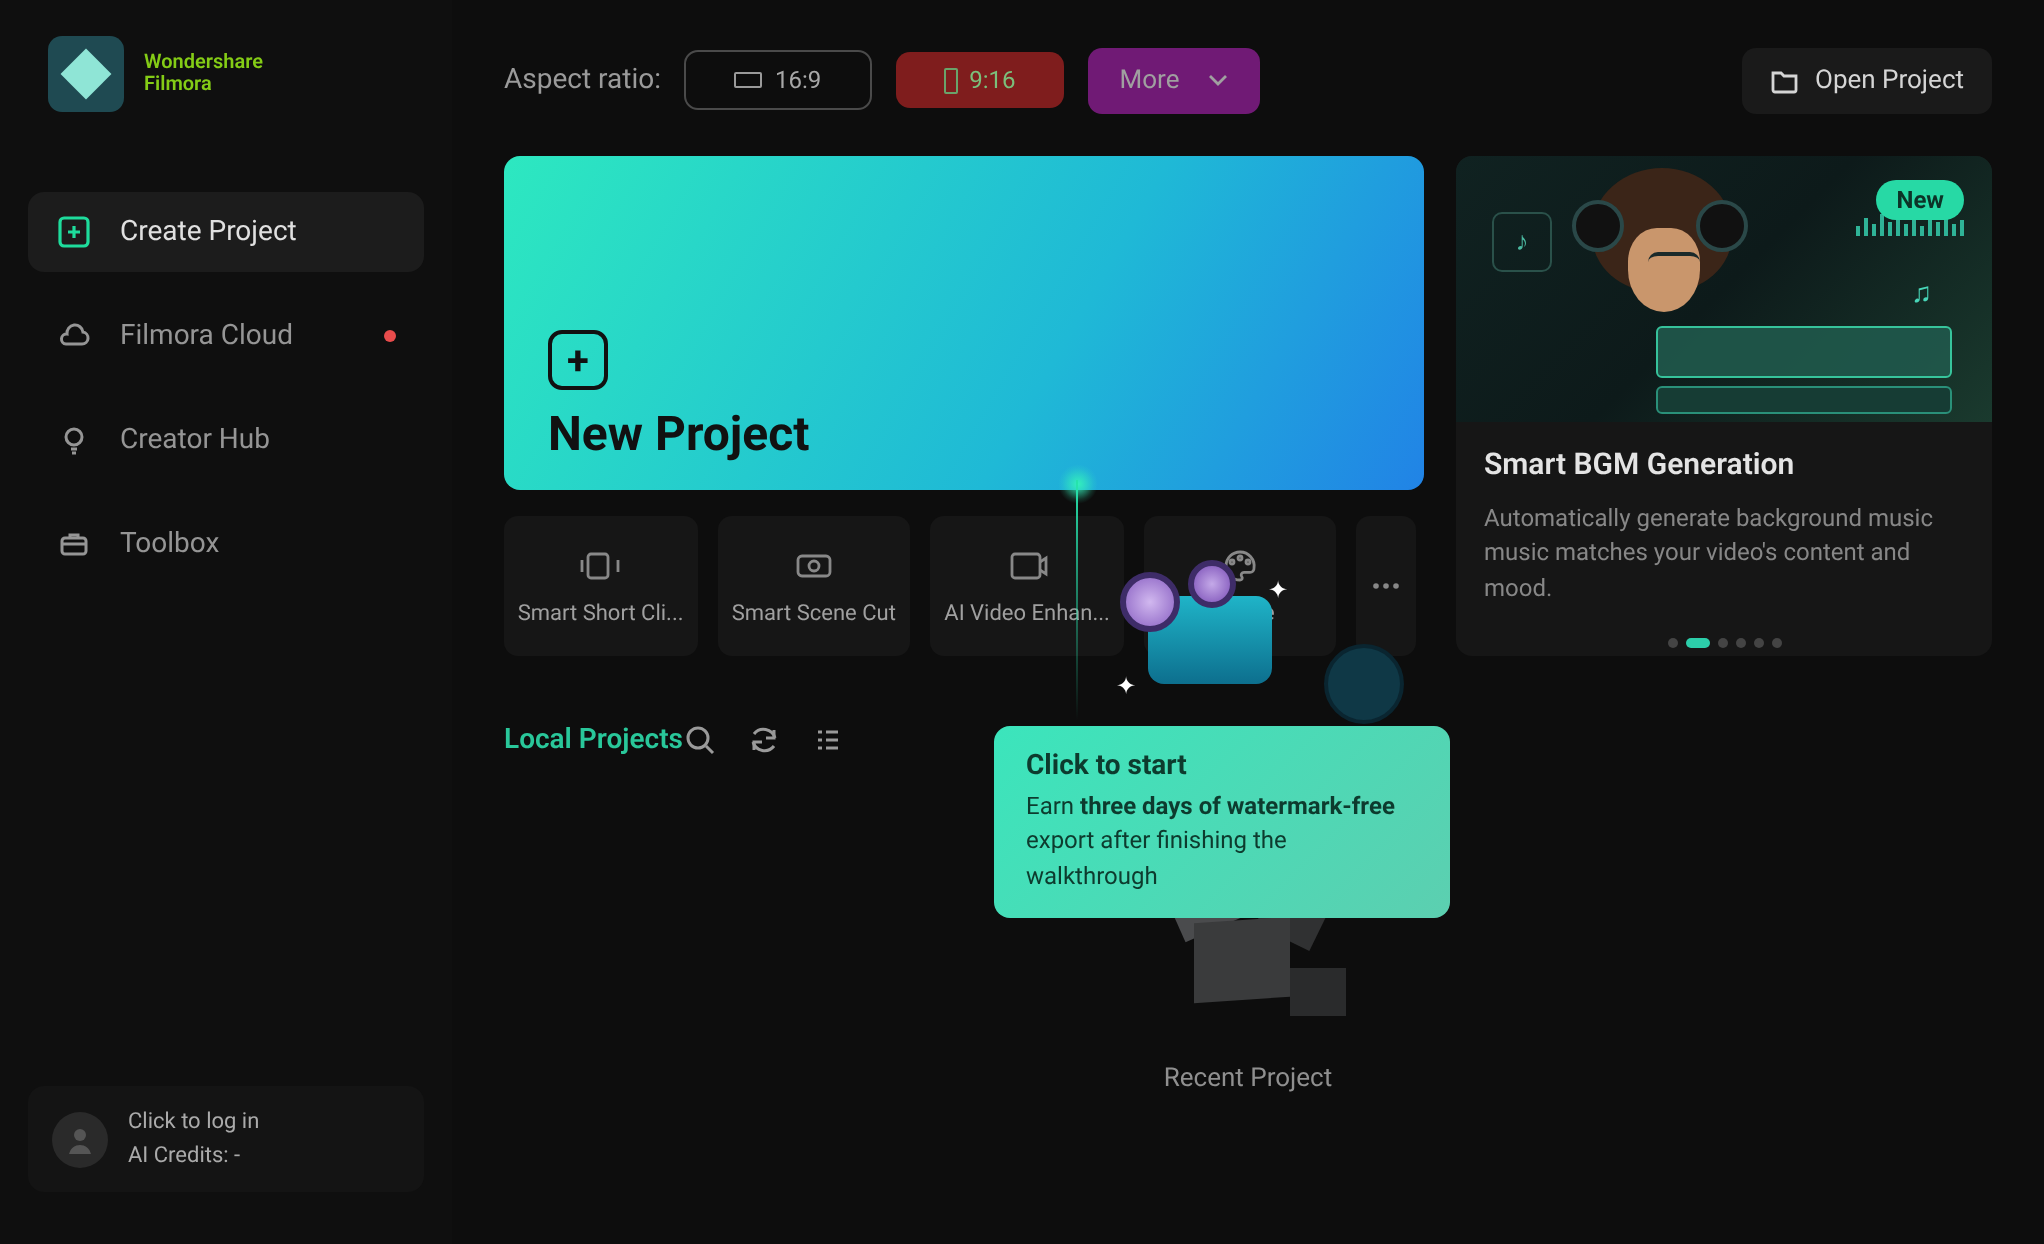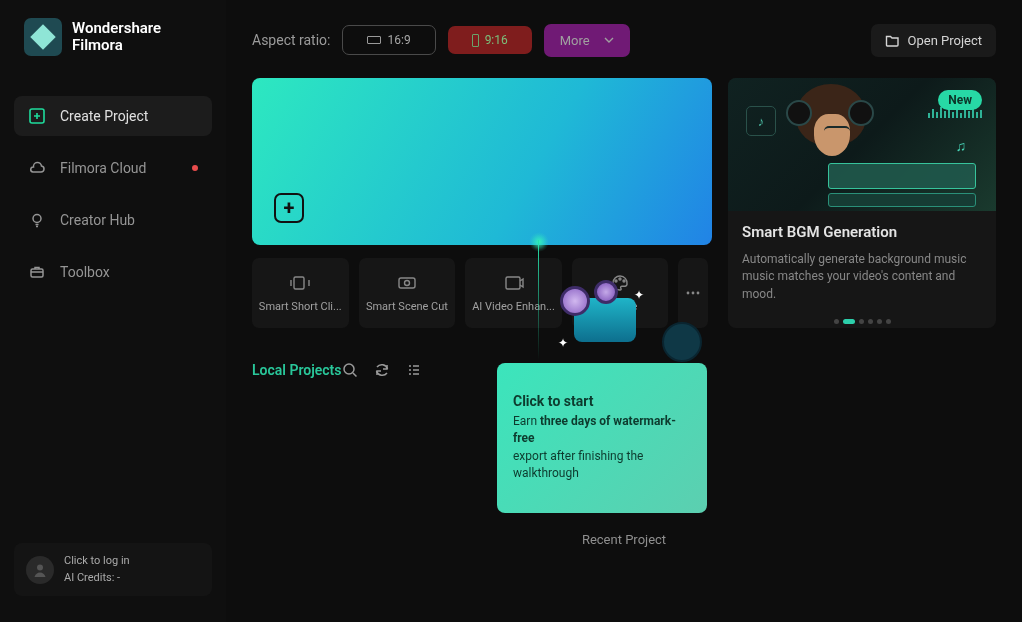--- a/index.html
+++ b/index.html
@@ -26,21 +26,21 @@
   width: 38px; height: 38px;
   background: #1f4a52;
   border-radius: 7px;
   display: flex; align-items: center; justify-content: center;
 }
 .logo-diamond {
   width: 18px; height: 18px;
   background: #8fe5d6;
   transform: rotate(45deg);
 }
-.logo-text { font-size: 15px; font-weight: 600; color: #ffffff; line-height: 1.15; }
+.logo-text { font-size: 10px; font-weight: 600; color: #84cc16; line-height: 1.15; }
 .nav-item {
   display: flex; align-items: center; gap: 14px;
   height: 40px; padding: 0 14px;
   border-radius: 8px;
   font-size: 14px; color: #959595;
   margin-bottom: 12px;
   cursor: pointer;
   position: relative;
   text-align: center;
 }
@@ -200,24 +200,24 @@
   position: absolute; left: 560px; top: 280px;
   width: 150px; height: 86px;
 }
 .cam-body{ position:absolute; left:14px; top:18px; width:62px; height:44px; background: linear-gradient(#1fb4c8,#0d6f8e); border-radius:8px; }
 .cam-lens{ position:absolute; left:0; top:6px; width:30px;height:30px;border-radius:50%;background:radial-gradient(#d1b8ef,#8960c2);border:3px solid #3e2c68; }
 .cam-lens2{ position:absolute; left:34px; top:0; width:24px;height:24px;border-radius:50%;background:radial-gradient(#c4a9e8,#7a4eb6);border:3px solid #3e2c68; }
 .cam-reel{ position:absolute; right:8px; bottom:4px; width:40px;height:40px;border-radius:50%;background:#0f3846;border:2px solid #0a2530; }
 .spark{ position:absolute; color:#fff; font-size:12px; }
 .callout {
   position: absolute; left: 497px; top: 363px;
-  width: 210px;
+  width: 228px;
   background: linear-gradient(135deg, #3be5bc, #5ccfb0);
   border-radius: 8px;
-  padding: 30px 16px;
+  padding: 12px 16px;
   color: #0d3b2e;
 }
 .callout h4 { font-size: 14px; font-weight: 700; margin-bottom: 4px; }
 .callout p { font-size: 12px; line-height: 1.45; }
 .callout b { font-weight: 700; }
 svg { display: block; }
 </style>
 </head>
 <body>
 
@@ -306,20 +306,21 @@
           <path d="M1.5 2.5h4l1.5 1.5h6v7a1 1 0 0 1-1 1H2.5a1 1 0 0 1-1-1z"></path>
         </svg>
       <span>Open Project</span>
     </div>
   </div>
 
   <div class="hero-row">
     <div style="display:flex;flex-direction:column;gap:13px;flex:1">
       <div class="new-proj">
         <div class="plus-box">+</div>
+        <h2>New Project</h2>
       </div>
       <div class="tool-row">
         <div class="tool">
           <svg class="tool-ico" viewBox="0 0 22 18" fill="none" stroke="currentColor" stroke-width="1.4">
               <rect x="5" y="3" width="10" height="12" rx="1.5"></rect>
               <path d="M2 6v6M20 6v6"></path>
             </svg>
           <span class="tool-label">Smart Short Cli...</span>
         </div>
         <div class="tool">

